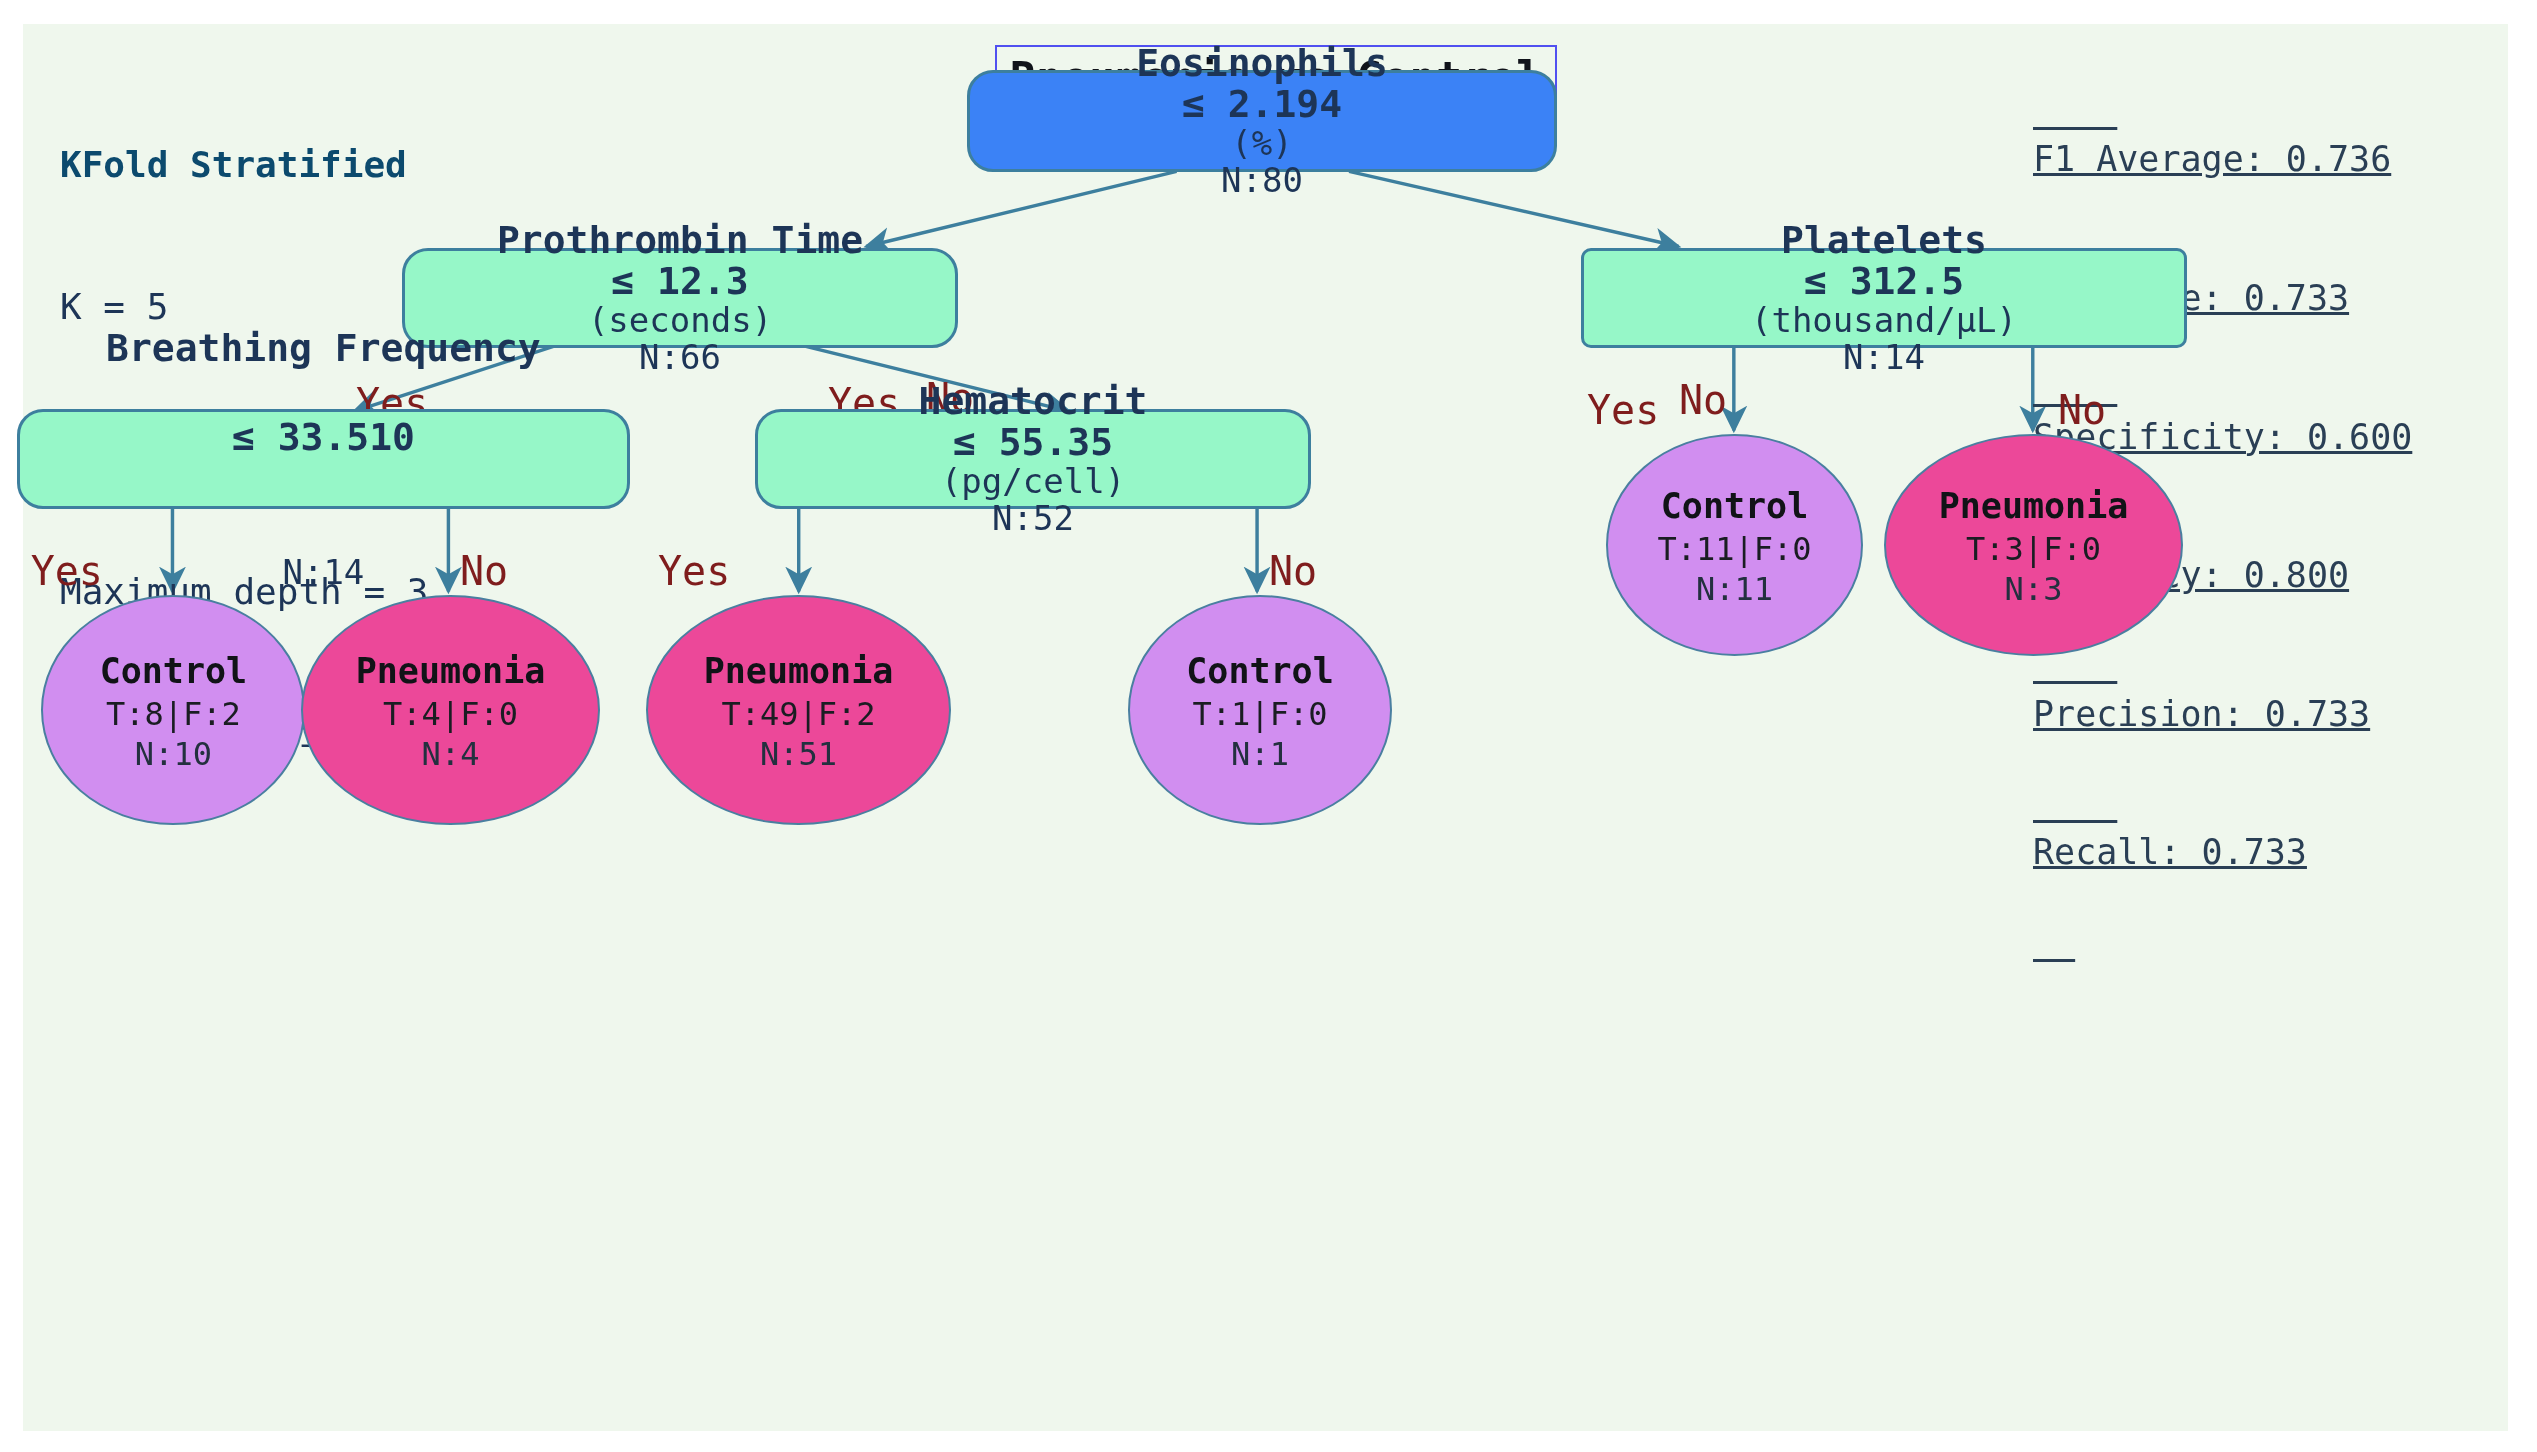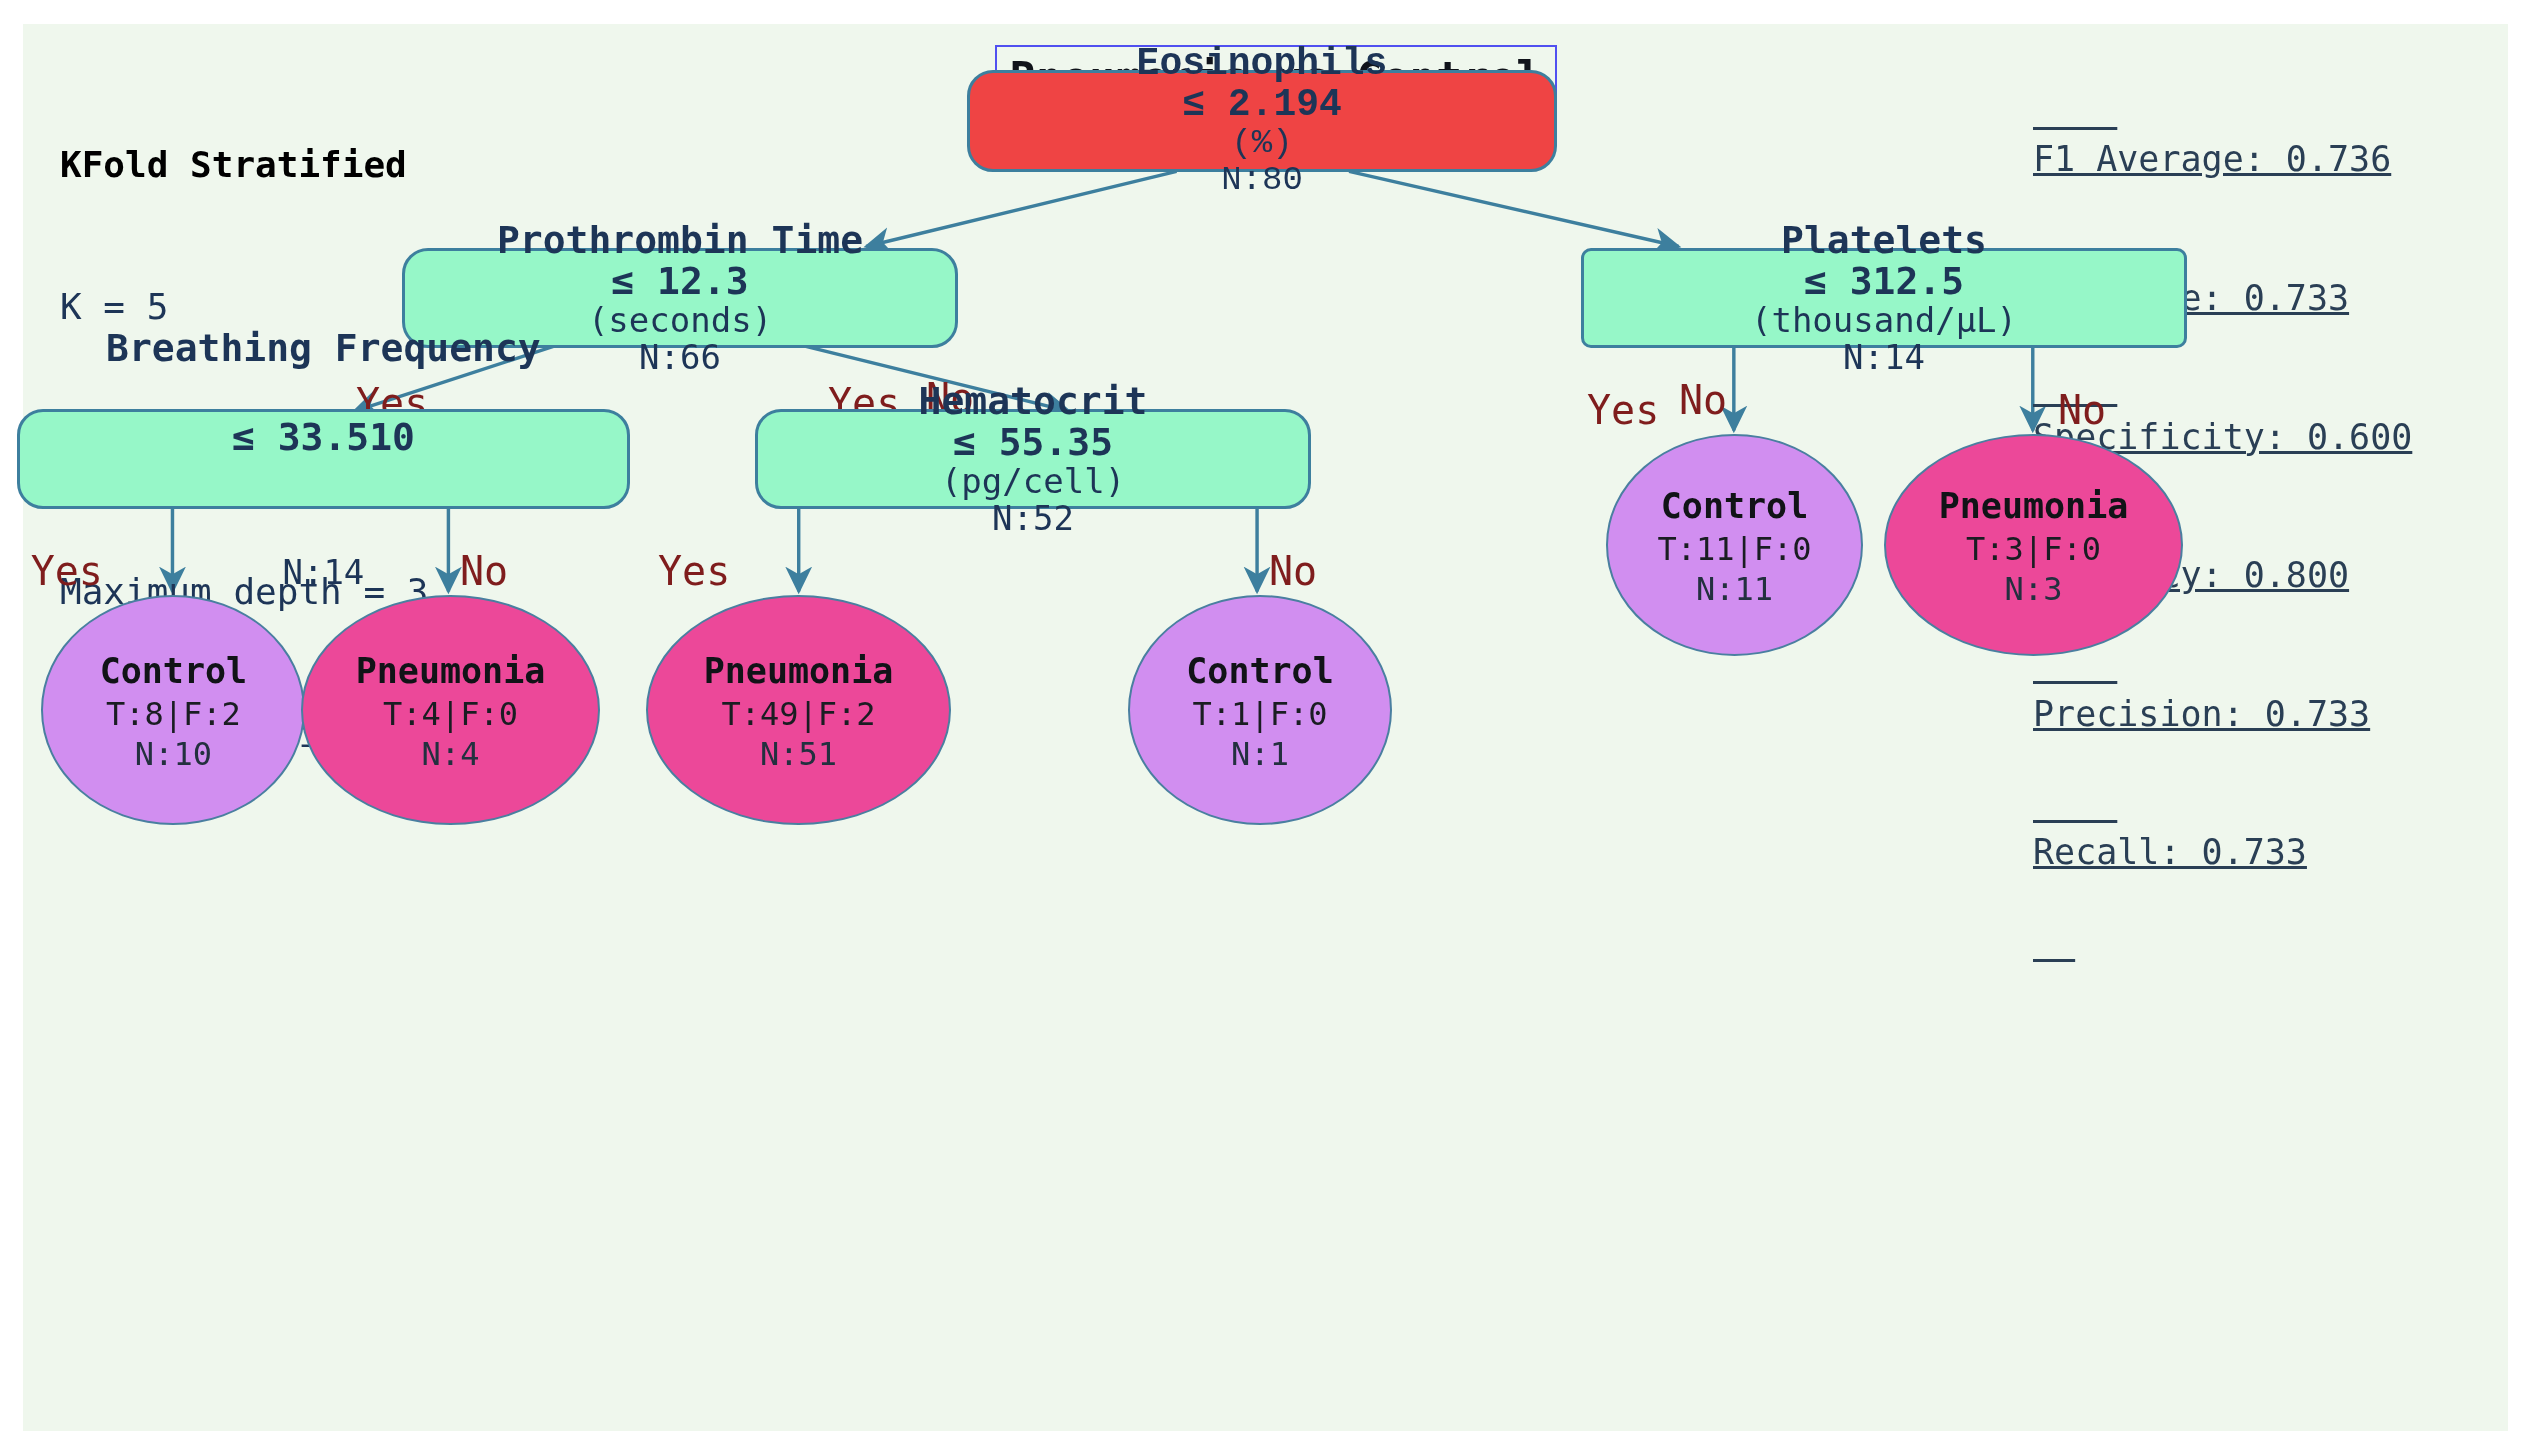--- a/index.html
+++ b/index.html
@@ -26,21 +26,21 @@
   
   #params {
     position: absolute;
     left: 37px; top: 21.5px;
     color: #1d3557;
     font-size: 36px;
     line-height: 1.32;
     letter-spacing: 0px;
     white-space: pre;
   }
-  #params .hdr { font-weight: bold; color: #000000; }
+  #params .hdr { font-weight: bold; color: #0c4a6e; }
 
   
   #metrics {
     position: absolute;
     left: 2010px; top: 20px;
     color: #2a3f55;
     font-size: 35px;
     line-height: 1.32;
     white-space: pre;
     text-decoration: underline;
@@ -78,21 +78,21 @@
 
   .rect {
     border: 3.8px solid #3d7f9e;
     border-radius: 26px;
   }
   .rect .name { font-size: 38px; font-weight: bold; }
   .rect .thr  { font-size: 38px; font-weight: bold; }
   .rect .unit { font-size: 34px; }
   .rect .n    { font-size: 34px; }
 
-  .rect.root { background: #ef4444; font-family: Liberation Mono, monospace; }
+  .rect.root { background: #3b82f6; }
   .rect.dec  { background: #96f7c8; }
 
   .leaf {
     border: 2.3px solid #4a7fa0;
     border-radius: 50%;
     padding-top: 4.6px;
   }
   .leaf .cls  { font-size: 35px; font-weight: bold; color: #111317; }
   .leaf .tf   { font-size: 32px; color: #1a1d22; }
   .leaf .n    { font-size: 32px; color: #23303f; }

